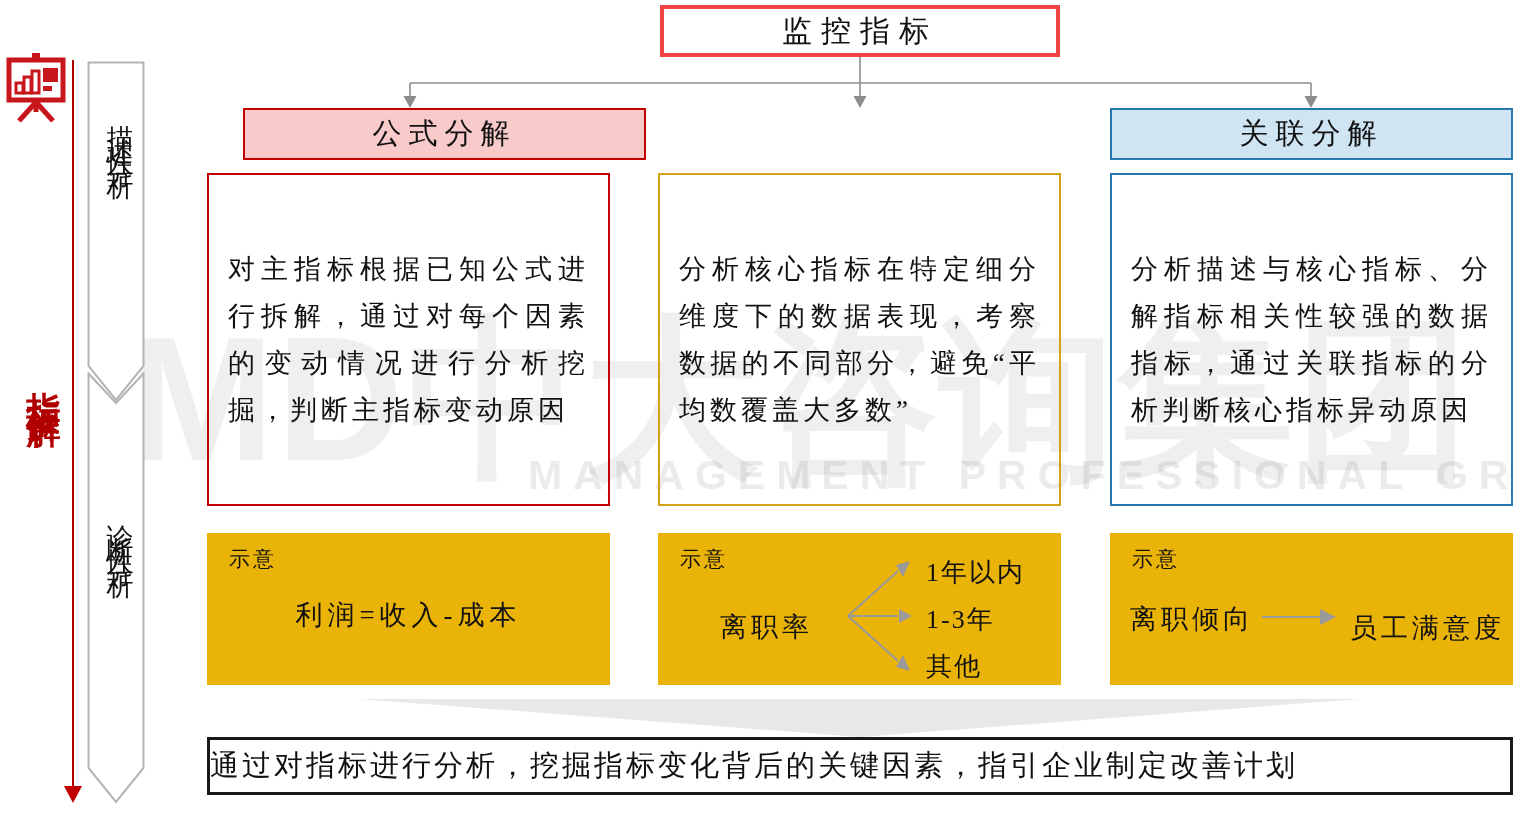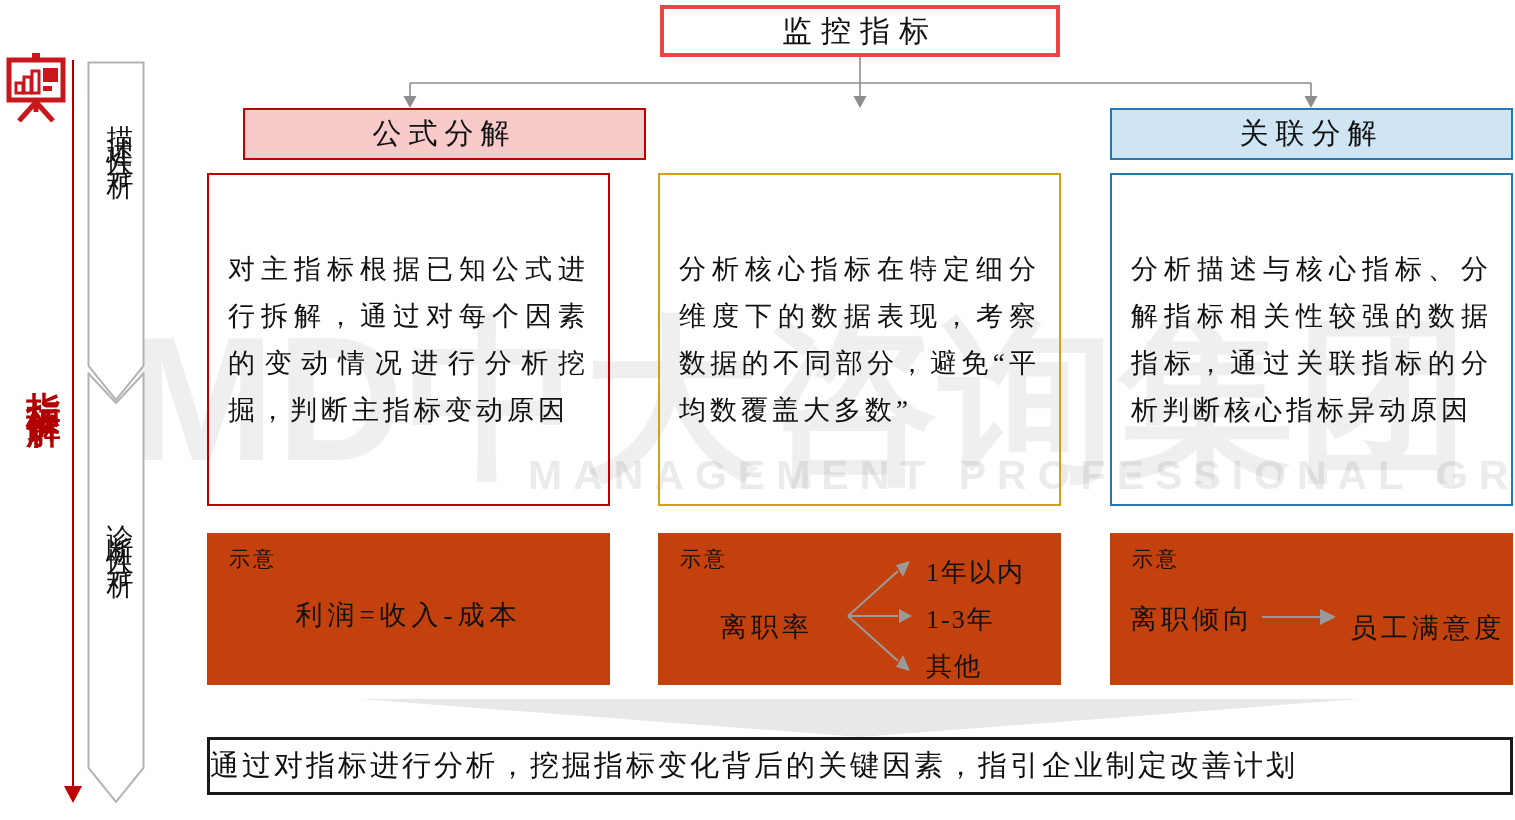--- a/index.html
+++ b/index.html
@@ -24,21 +24,21 @@
   .hdr.c1{left:658px;background:#fdeec6;border-color:#d3a117;}
   .hdr.c2{left:1110px;background:#cfe5f4;border-color:#2878b0;}
   
   .body-box{position:absolute;top:173px;width:403px;height:333px;box-sizing:border-box;border:2.5px solid;
             display:flex;align-items:center;z-index:2;padding:16px 19px;font-size:27px;line-height:47px;
             letter-spacing:4px;text-align:justify;background:transparent;}
   .body-box.c0{left:207px;border-color:#c00000;}
   .body-box.c1{left:658px;border-color:#d3a117;}
   .body-box.c2{left:1110px;border-color:#2878b0;}
   
-  .ex-box{position:absolute;top:533px;width:403px;height:152px;background:#c2410c;z-index:3;}
+  .ex-box{position:absolute;top:533px;width:403px;height:152px;background:#eab308;z-index:3;}
   .ex-box.c0{left:207px;} .ex-box.c1{left:658px;} .ex-box.c2{left:1110px;}
   .ex-label{position:absolute;top:12px;left:22px;font-size:21px;letter-spacing:3px;}
   .ex-formula{position:absolute;top:64px;left:0;width:100%;text-align:center;font-size:27px;letter-spacing:5px;}
   .ex-src{position:absolute;font-size:27px;letter-spacing:4px;white-space:nowrap;}
   .ex-target{position:absolute;font-size:26px;letter-spacing:2px;white-space:nowrap;text-align:right;}
   .ex-svg{position:absolute;left:0;top:0;width:403px;height:152px;}
   
   .divider-tri{position:absolute;left:360px;top:699px;width:1000px;height:38px;background:#e8e8e8;
                clip-path:polygon(0 0,100% 0,50% 100%);z-index:2;}
   .concl{position:absolute;left:207px;top:737px;width:1306px;height:58px;box-sizing:border-box;

